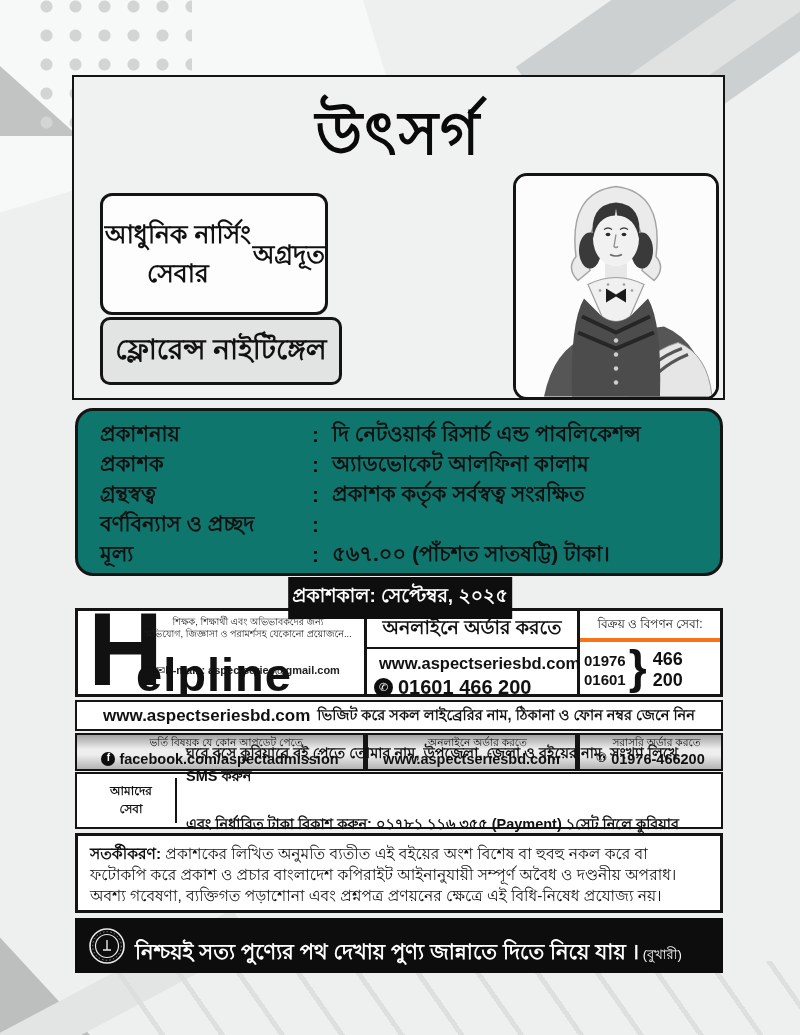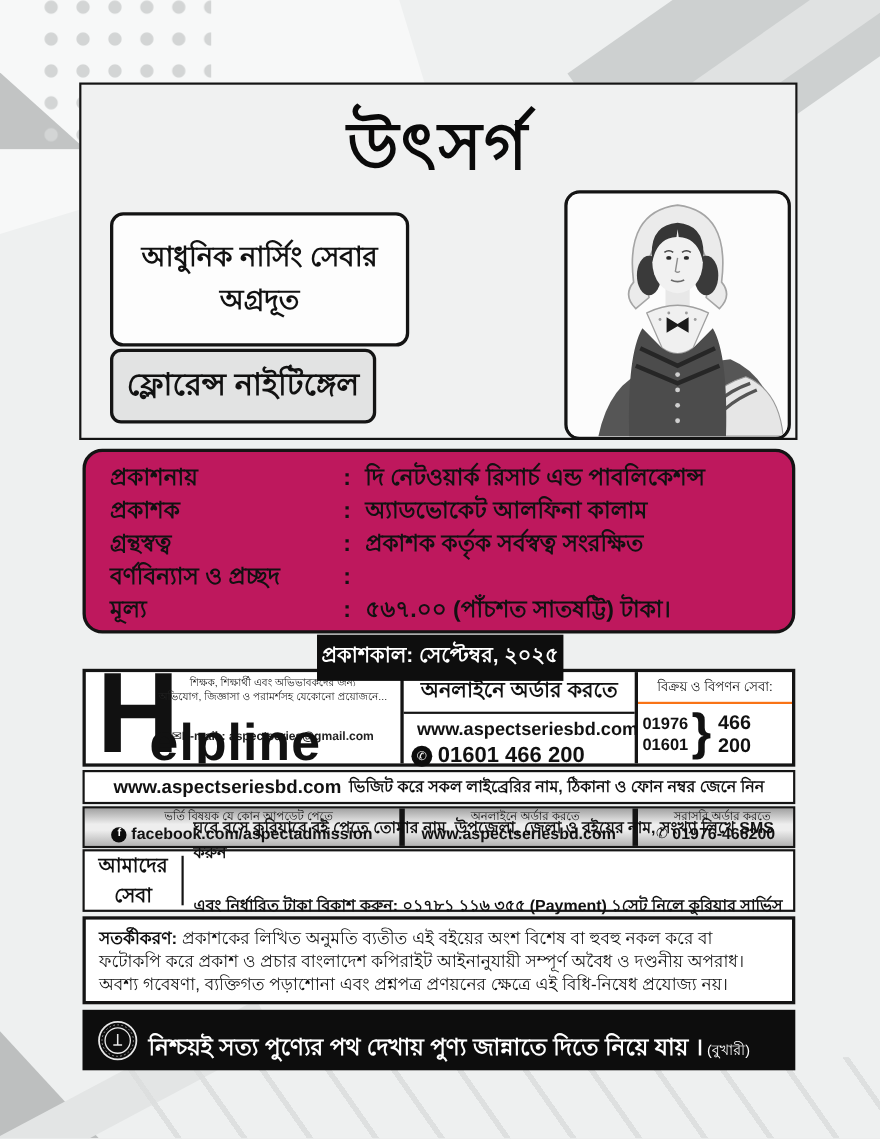--- a/index.html
+++ b/index.html
@@ -22,33 +22,33 @@
                background-image:radial-gradient(circle,#d3d5d5 5.5px,transparent 6.5px);
                background-size:29px 29px; }
 
   .box { position:absolute; z-index:2; background:#fff; border:2px solid #141414; }
 
   
   #title-box { left:72px; top:75px; width:653px; height:325px; background:#f0f1f1; border-width:2px; }
   #page-title { position:absolute; left:0; right:0; top:10px; text-align:center;
                 font-size:60px; font-weight:bold; letter-spacing:2px; color:#0a0a0a; }
 
-  #ded-sub-box { left:100px; top:193px; width:272px; height:122px; border-width:3px; border-radius:12px;
-                 background:#fdfdfd; display:flex; flex-direction:column; align-items:center; justify-content:center;
+  #ded-sub-box { left:100px; top:193px; width:228px; height:122px; border-width:3px; border-radius:12px;
+                 background:#fdfdfd; display:flex; flex-direction:row; align-items:center; justify-content:center;
                  text-align:center; font-size:25px; font-weight:bold; line-height:1.55; }
   #ded-name-box { left:100px; top:317px; width:242px; height:68px; border-width:3px; border-radius:10px;
                   background:#e2e3e3; display:flex; align-items:center; justify-content:center;
                   font-size:28px; font-weight:bold; }
   #portrait-box { left:513px; top:173px; width:206px; height:227px; border-width:3px; border-radius:14px;
                   overflow:hidden; }
   #portrait-box svg { display:block; width:100%; height:100%; }
 
   
   #pub-box { left:75px; top:408px; width:648px; height:168px; border-width:3px; border-radius:18px;
-             background:#be185d; padding:9px 10px 0 22px; }
+             background:#0f766e; padding:9px 10px 0 22px; }
   .pub-row { display:flex; align-items:center; height:30px; font-weight:bold; font-size:21px; }
   .pub-label { width:212px; }
   .pub-colon { width:20px; }
   .pub-value { flex:1; }
 
   #date-banner { position:absolute; z-index:3; top:577px; left:50%; transform:translateX(-50%);
                  background:#0e0e0e; color:#fff; font-weight:bold; font-size:19px;
                  padding:4px 4px 6px; white-space:nowrap; }
 
   
@@ -61,21 +61,21 @@
   .hl-elpline { position:absolute; left:58px; bottom:-4px; font-size:47px; font-weight:bold;
                 letter-spacing:1px; line-height:1; }
   .hl-mid { width:213px; border-right:3px solid #141414; text-align:center; padding:2px 7px 0; }
   .hl-mid-head { font-size:19px; font-weight:bold; border-bottom:2px solid #141414;
                  margin:0 -7px; padding-bottom:2px; }
   .hl-site { display:flex; align-items:center; gap:5px; font-weight:bold; font-size:16.5px; margin-top:5px; }
   .hl-wa   { display:flex; align-items:center; gap:5px; font-weight:bold; font-size:20px; margin-top:3px; }
   .wa-icon { display:inline-flex; width:19px; height:19px; border-radius:50%; background:#0d0d0d;
              color:#fff; font-size:11px; align-items:center; justify-content:center; }
   .hl-right { flex:1; padding:2px 4px 0; }
-  .hl-right-head { font-size:12px; text-align:center; border-bottom:2px solid #f97316;
+  .hl-right-head { font-size:12px; text-align:center; border-bottom:4px solid #f97316;
                    margin:0 -4px; padding:2px 0 3px; }
   .hl-right-nums { display:flex; align-items:center; justify-content:center; gap:3px; margin-top:7px; }
   .nums-col { font-size:15px; font-weight:bold; line-height:1.3; text-align:left; }
   .brace { font-size:46px; font-weight:bold; line-height:.85; margin-top:-4px; }
   .nums-suffix { font-size:18px; font-weight:bold; margin-left:3px; }
 
   
   #website-bar { left:75px; top:700px; width:648px; height:31px; display:flex; align-items:center;
                  justify-content:center; gap:7px; white-space:nowrap; }
   #website-bar .url { font-weight:bold; font-size:17px; }
@@ -89,21 +89,21 @@
   .cb-1 { width:286px; } .cb-2 { width:212px; } .cb-3 { flex:1; }
   .cb-head { font-size:10.5px;margin-left:12px; }
   .cb-val { font-size:14.5px; font-weight:bold; display:flex; align-items:center; gap:4px; }
   .fb-icon { display:inline-flex; width:14px; height:14px; border-radius:50%; background:#0d0d0d;
              color:#fff; font-size:10px; font-weight:bold; align-items:center; justify-content:center; }
   .ph-glyph { font-size:13px; }
 
   
   #service-box { left:75px; top:772px; width:648px; height:57px; display:flex; align-items:stretch; padding:0; }
   .svc-label { width:88px; display:flex; flex-direction:column; align-items:center; justify-content:center;
-               font-weight:bold; font-size:18px; line-height:1.45; }
+               font-weight:bold; font-size:12px; line-height:1.45;margin-left:10px; }
   .svc-divider { width:2px; background:#141414; margin:4px 0; }
   .svc-text { flex:1; padding:3px 9px; font-weight:bold; font-size:14.5px; line-height:1.6;
               display:flex; flex-direction:column; justify-content:center;gap:24px; }
 
   
   #warning-box { left:75px; top:833px; width:648px; height:80px; border-width:3px; padding:7px 12px;
                  font-size:15.5px; line-height:1.36; }
   .warn-label { font-weight:bold; }
 
   

